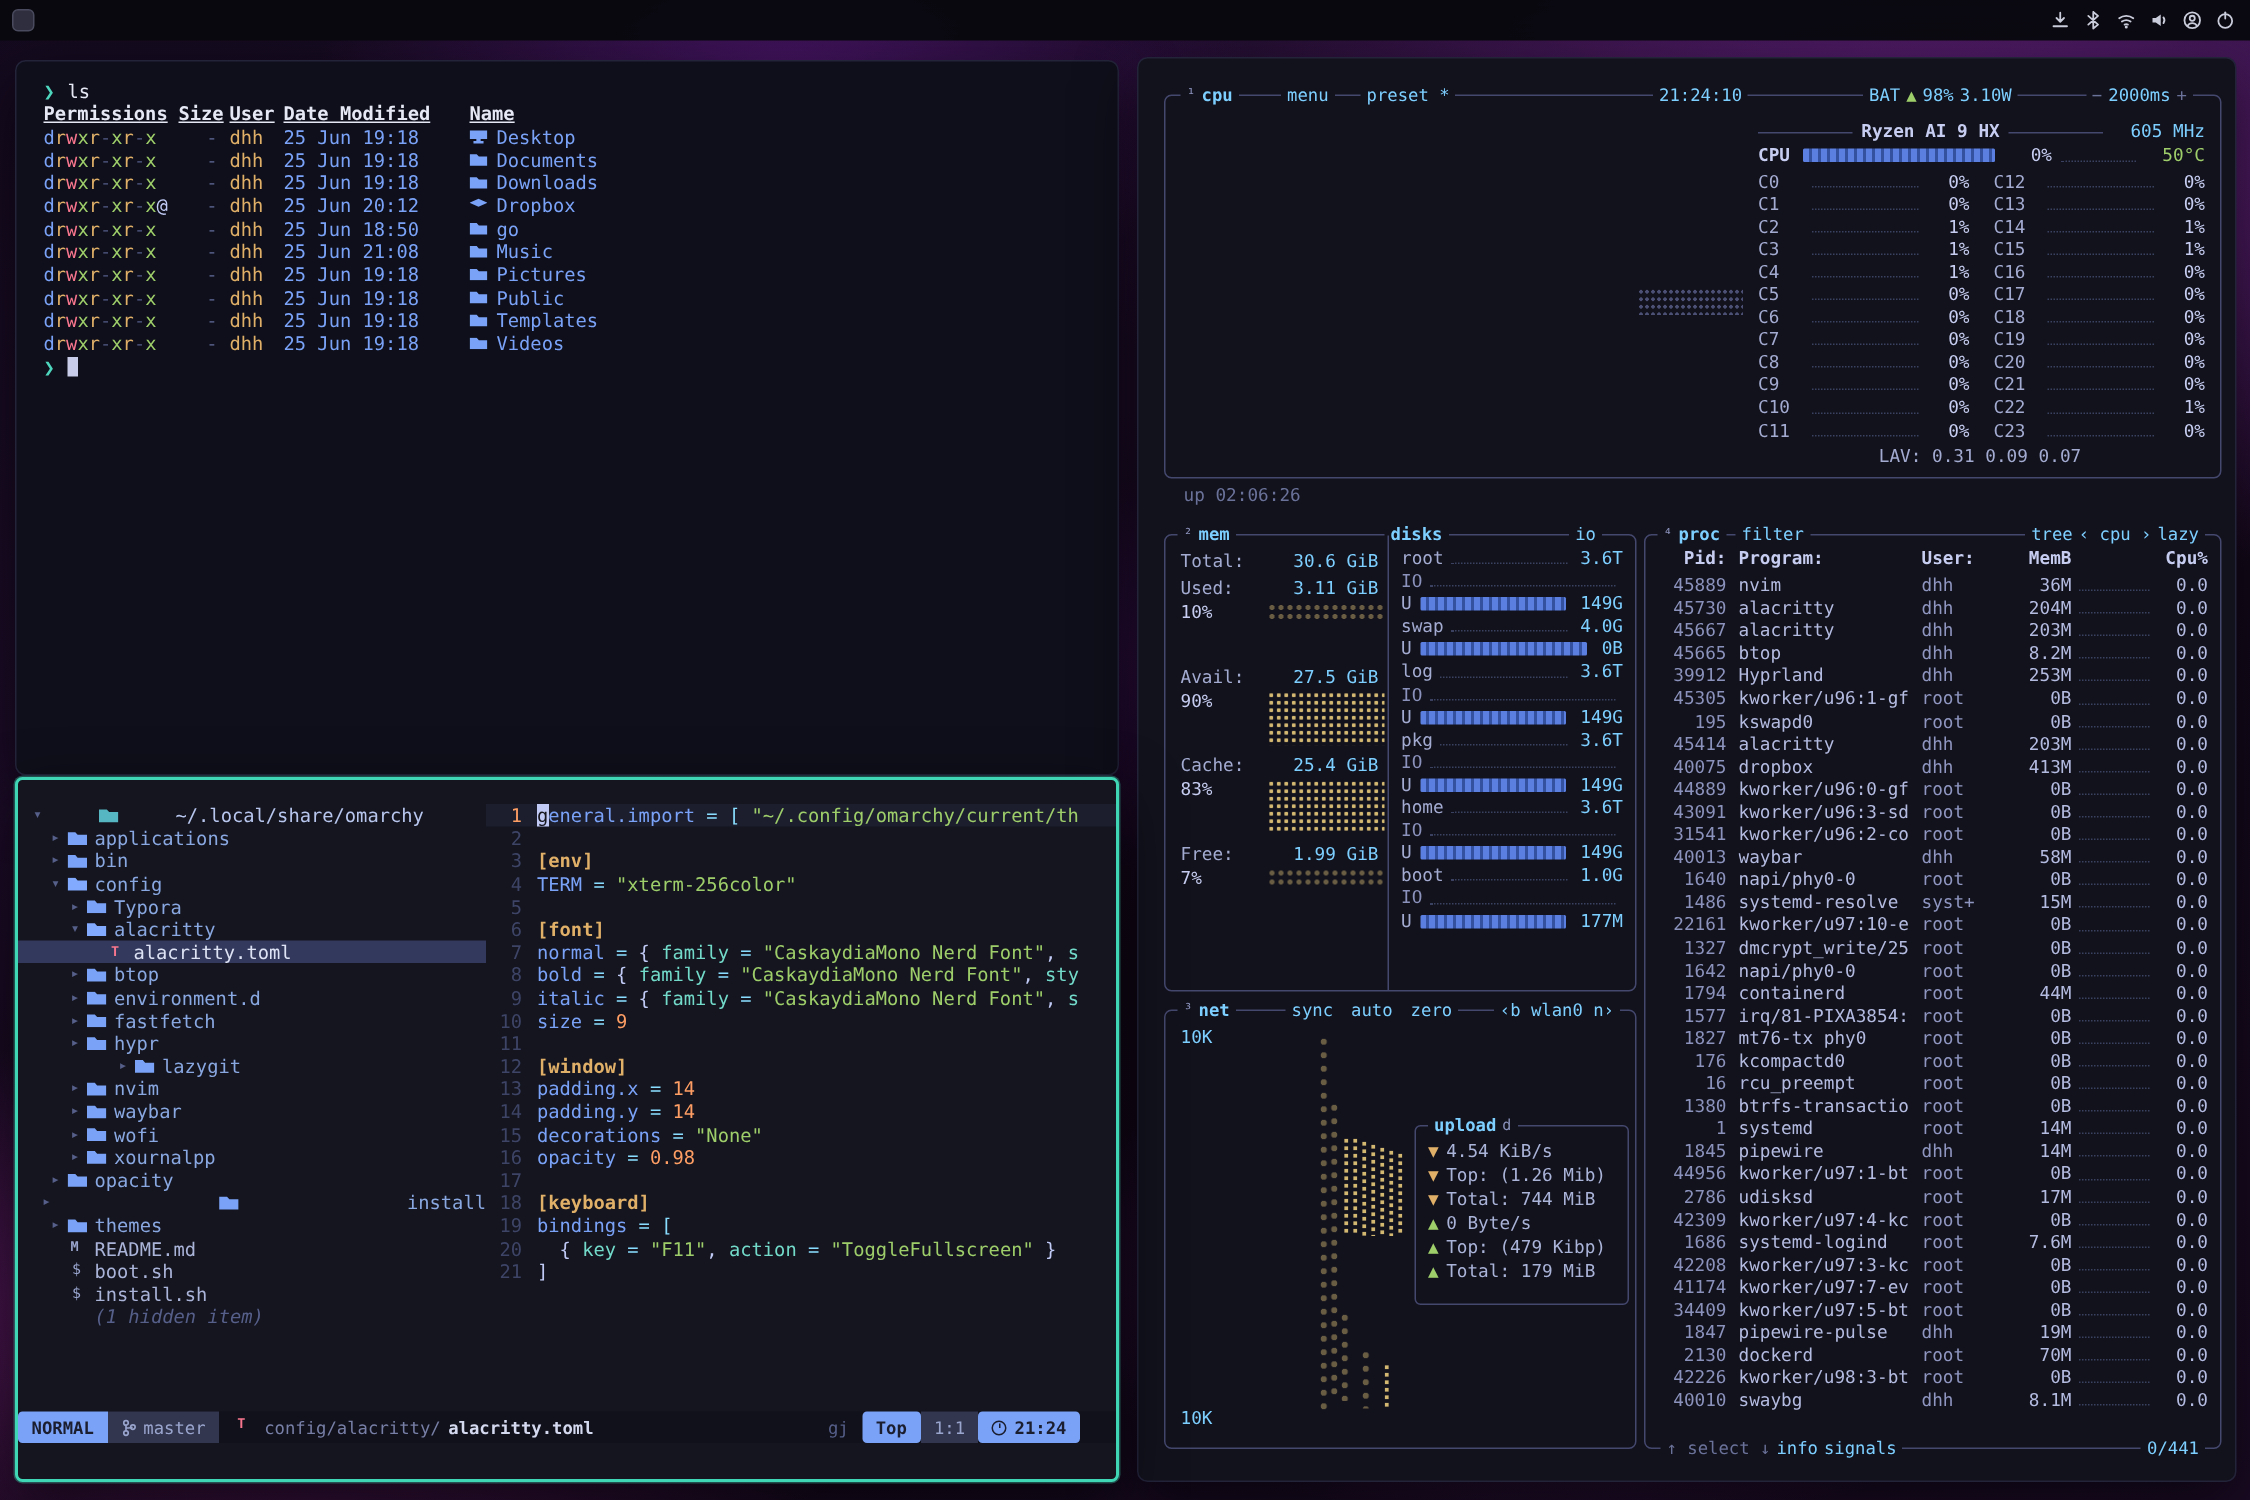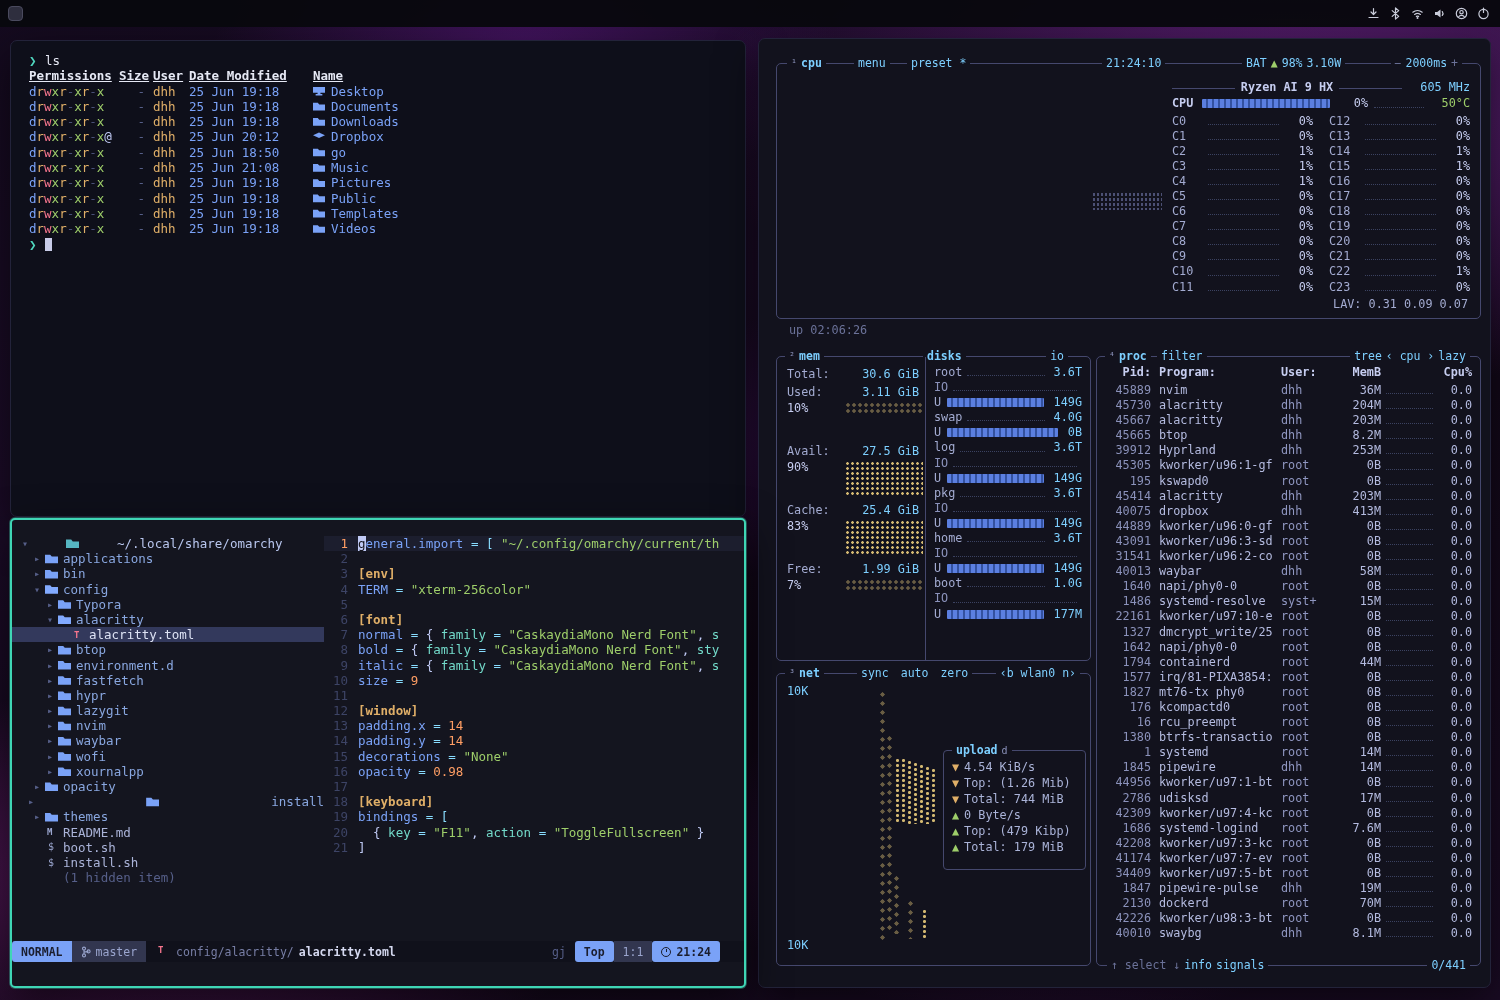--- a/index.html
+++ b/index.html
@@ -64,21 +64,21 @@
   .tico.folder-icon{background:#7aa2f7;clip-path:polygon(0 10%,40% 10%,52% 28%,100% 28%,100% 95%,0 95%)}
   .tico.folder-open-icon{background:#82aaff;clip-path:polygon(0 10%,40% 10%,52% 28%,100% 28%,100% 95%,0 95%)}
   .trow.root .tico{background:#56b6c2}
   .tico.toml-icon::before{content:"T";color:#f7768e;font-weight:bold;font-size:9px;position:absolute;left:3px;top:-2px}
   .tico.md-icon::before{content:"M";color:#9aa5ce;font-weight:bold;font-size:9px;position:absolute;left:2px;top:-2px}
   .tico.sh-icon::before{content:"$";color:#9aa5ce;font-size:10px;position:absolute;left:3px;top:-3px}
   .trow.dir .tlabel{color:#89a7e0}
   .trow.root .tlabel{color:#b8c6ee}
   .trow.file .tlabel{color:#aab3d8}
   .trow.selected .tlabel{color:#dde2f4}
-  .trow.hidden .tlabel{color:#565f89;}
+  .trow.hidden .tlabel{color:#565f89;font-style:italic}
   .editor{flex:1;padding-top:16px;overflow:hidden}
   .eline{height:15.2px;display:flex;white-space:pre}
   .eline.cur{background:#1c1e2e}
   .lnum{width:34px;text-align:right;padding-right:10px;color:#3d4466;flex:none}
   .eline.cur .lnum{color:#ff9e64}
   .lcode{white-space:pre}
   .tok-key{color:#7aa2f7}.tok-op{color:#89ddff}.tok-str{color:#9ece6a}.tok-num{color:#ff9e64}
   .tok-sec{color:#e0af68;font-weight:bold}.tok-pun{color:#c0caf5}.tok-prop{color:#73daca}
   .tok-cur{background:#c0caf5;color:#16161e}
   .statusline{position:absolute;left:0;right:0;bottom:24px;height:21px;display:flex;align-items:center;
@@ -125,21 +125,21 @@
   .cpu-total-row .cl{width:30px;color:#c6cdf0;font-weight:bold}
   .meter{width:128px;height:9px;border-radius:1px;margin:0 8px 0 0;
     background:repeating-linear-gradient(90deg,#5b7fe0 0 4px,#33519f 4px 6px)}
   .cpu-total-row .pct{width:30px;text-align:right;color:#c6cdf0}
   .dots{flex:1;border-bottom:1px dotted #3b4261;margin:0 6px 4px;align-self:flex-end}
   .temp{width:40px;text-align:right;color:#9ece6a}
   .cores{display:grid;grid-template-columns:1fr 1fr;grid-template-rows:repeat(12,15.1px);grid-auto-flow:column;column-gap:16px;margin-top:2px}
   .core-row{display:flex;align-items:center}
   .cname{width:30px;color:#a3abd1}
   .cpct{width:28px;text-align:right;color:#c6cdf0}
-  .lav{text-align:right;color:#a3abd1;margin-top:2px;padding-right:2px}
+  .lav{text-align:center;color:#a3abd1;margin-top:2px;padding-right:2px}
   
   .mem-col{position:absolute;left:10px;top:10px;width:138px}
   .mem-total{display:flex;justify-content:space-between;width:132px;margin-bottom:3px;color:#a3abd1}
   .mv{color:#7dcfff}
   .mem-entry{position:relative;height:59px}
   .mrow{display:flex;justify-content:space-between;width:132px;color:#a3abd1}
   .mpct{color:#c6cdf0;margin-top:1px}
   .mgraph{position:absolute;right:2px;top:17px;width:78px;
     background-image:radial-gradient(circle,#d3b871 36%,transparent 42%);background-size:5px 5px}
   .mgraph.g-high{height:36px}
@@ -368,21 +368,21 @@
           <div class="trow dir" style="padding-left: 35px;">
           <span class="chev"></span>
           <span class="tico folder-icon"></span>
           <span class="tlabel">fastfetch</span>
         </div>
           <div class="trow dir" style="padding-left: 35px;">
           <span class="chev"></span>
           <span class="tico folder-icon"></span>
           <span class="tlabel">hypr</span>
         </div>
-          <div class="trow dir" style="padding-left: 35px;">
+          <div class="trow dir" style="padding-left: 35px; margin-left: 32px;">
           <span class="chev"></span>
           <span class="tico folder-icon"></span>
           <span class="tlabel">lazygit</span>
         </div>
           <div class="trow dir" style="padding-left: 35px;">
           <span class="chev"></span>
           <span class="tico folder-icon"></span>
           <span class="tlabel">nvim</span>
         </div>
           <div class="trow dir" style="padding-left: 35px;">

